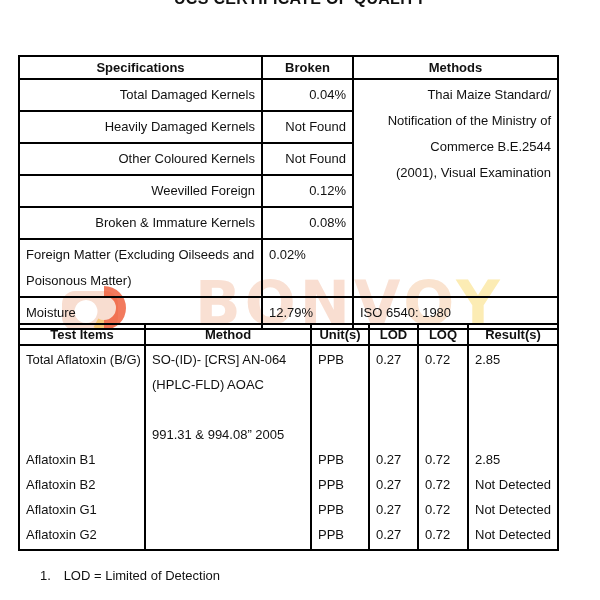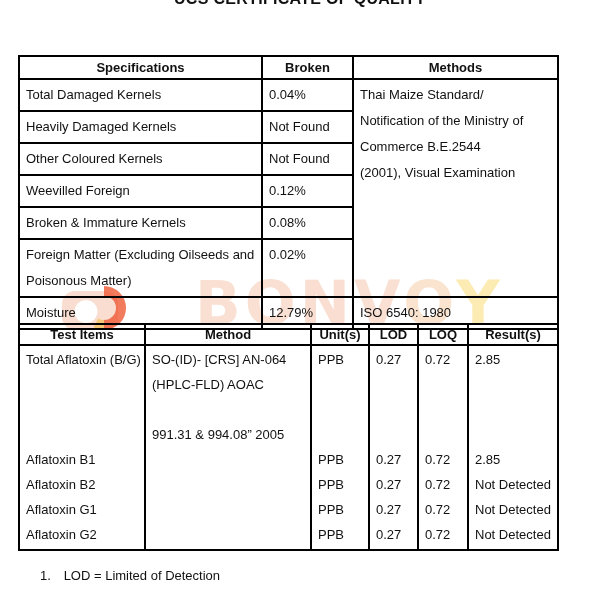--- a/index.html
+++ b/index.html
@@ -36,21 +36,21 @@
     border-collapse: collapse; table-layout: fixed;
     background: transparent;
     z-index: 2;
     font-size: 13px;
   }
   td, th { border: 2px solid #000; padding: 2px 6px; overflow: hidden; margin-left: 24px; }
   th { font-weight: bold; text-align: center; vertical-align: middle; }
   td { vertical-align: top; line-height: 26px; }
   .spec-table { top: 55px; }
   .spec-table tr.hdr { height: 23px; }
-  .spec-table tr.r { height: 26px; }
+  .spec-table tr.r { height: 26px; text-align: right; }
   .spec-table tr.r-tall { height: 52px; }
   .spec-table tr.r-last { height: 25px; }
   .methods-merged { line-height: 26px; border-radius: 19px; }
   .ln { line-height: 26px; height: 26px; white-space: nowrap; }
   .test-table { top: 323px; }
   .test-table tr.hdr { height: 17px; }
   .test-table tr.body { height: 201px; }
   .test-table td { padding-top: 1px; }
   .ln2 { line-height: 25px; height: 25px; white-space: nowrap; }
   

